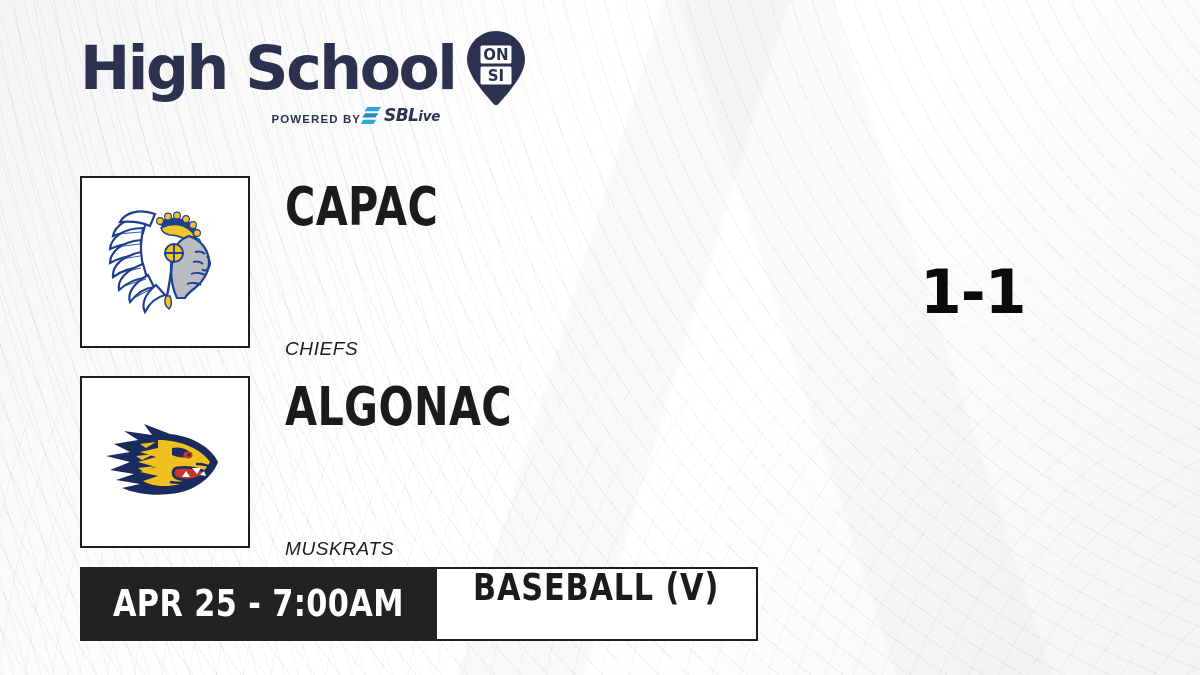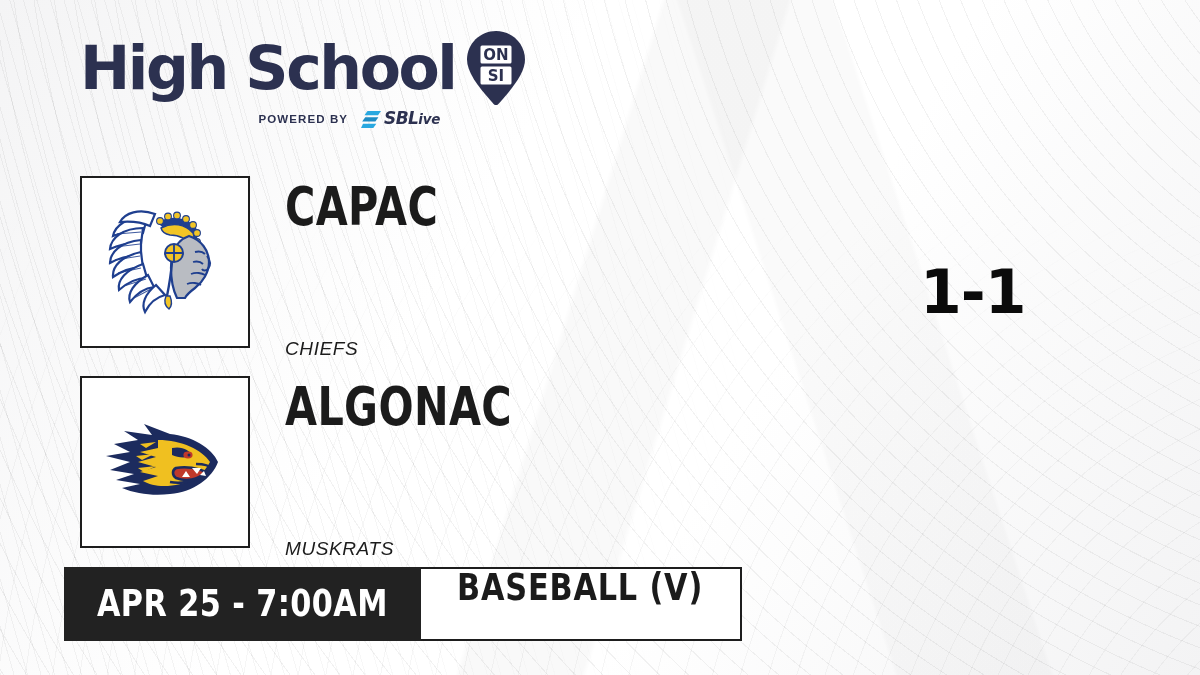--- a/index.html
+++ b/index.html
@@ -79,42 +79,42 @@
   }
   .pin {
     position: relative;
     margin-left: 12px;
     width: 58px;
     height: 74px;
   }
   .pin svg { display: block; }
   .brand-sub {
     display: flex;
-    align-items: center;
+    align-items: flex-end;
     justify-content: flex-end;
-    gap: 13px;
+    gap: 0;
     width: 360px;
     margin-top: 3px;
   }
   .powered {
     font-family: "Liberation Sans", sans-serif;
     font-weight: 700;
     font-size: 11.5px;
     letter-spacing: 1.1px;
     color: #2c3150;
   }
   .sbl-wrap { display: flex; align-items: center; gap: 3px; }
   .sbl-text {
     font-family: "DejaVu Sans", sans-serif;
     font-style: italic;
     font-weight: 700;
     font-size: 17px;
     letter-spacing: -0.6px;
     color: #2c3150;
-    line-height: 25px;
+    line-height: 18px;
   }
   .sbl-text .lo { font-size: 13.5px; letter-spacing: -0.3px; }
 
   
   .logo-box {
     position: absolute;
     left: 80px;
     width: 170px;
     height: 172px;
     background: #ffffff;
@@ -167,21 +167,21 @@
     color: #0b0b0b;
     line-height: 60px;
     white-space: nowrap;
   }
   .record.top { left: 920px; top: 262px; }
   .record.bottom { left: 920px; top: 462px; }
 
   
   .infobar {
     position: absolute;
-    left: 64px;
+    left: 80px;
     top: 567px;
     width: 678px;
     height: 74px;
     display: flex;
     box-sizing: border-box;
   }
   .infobar-date {
     background: #222222;
     color: #ffffff;
     width: 357px;

